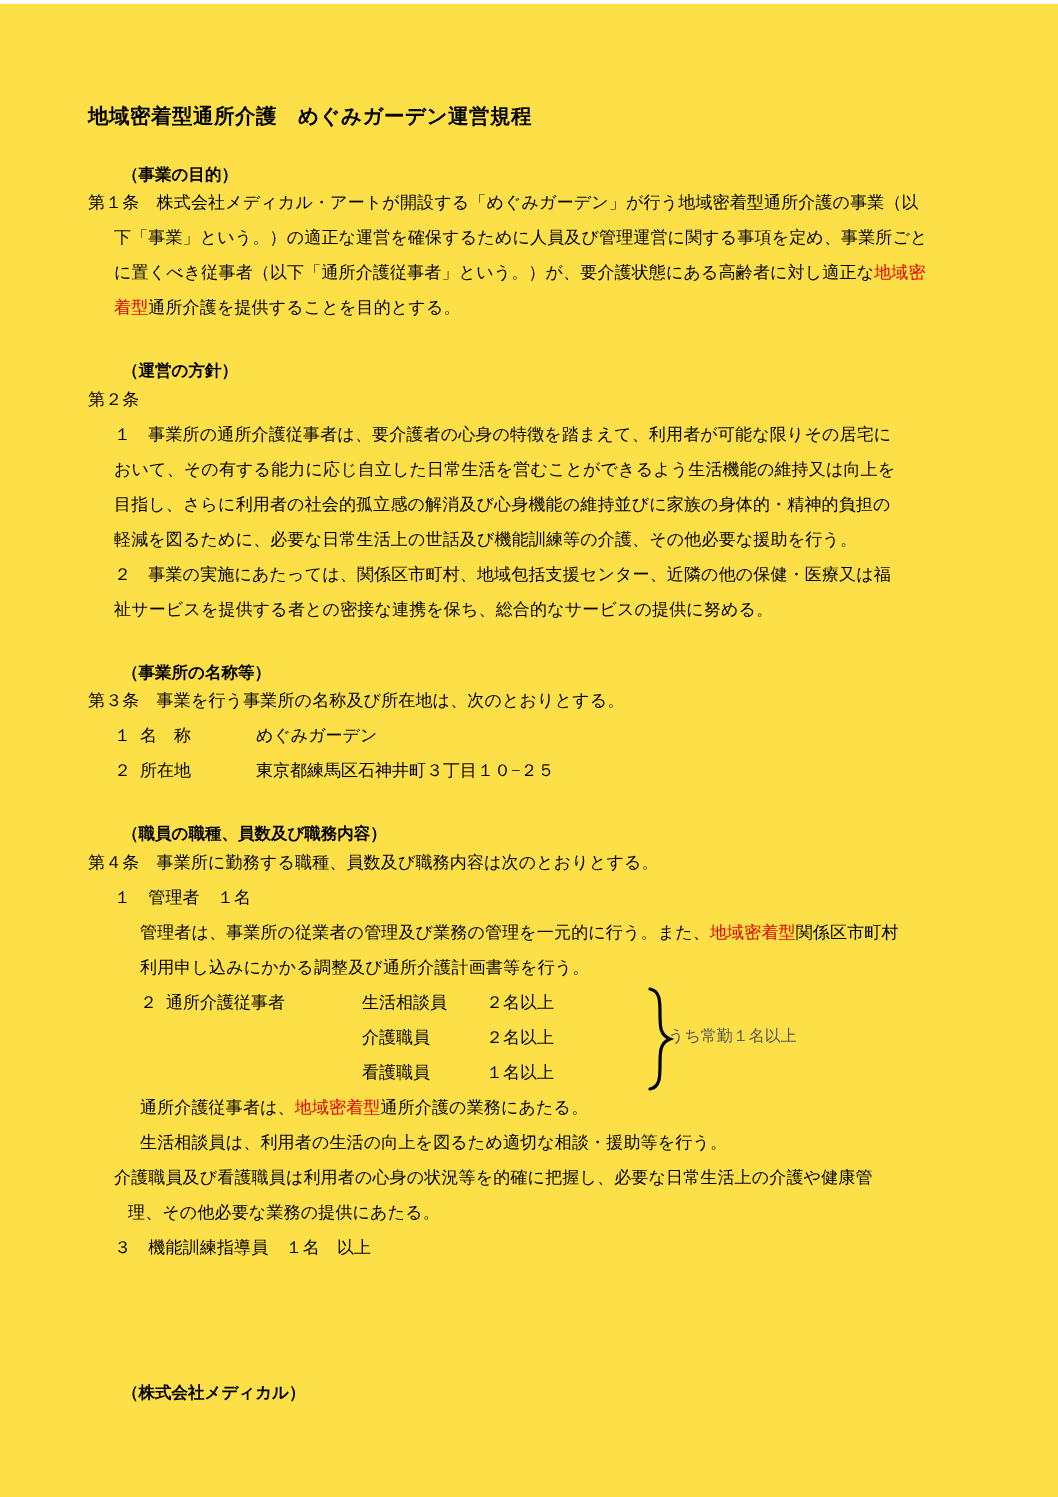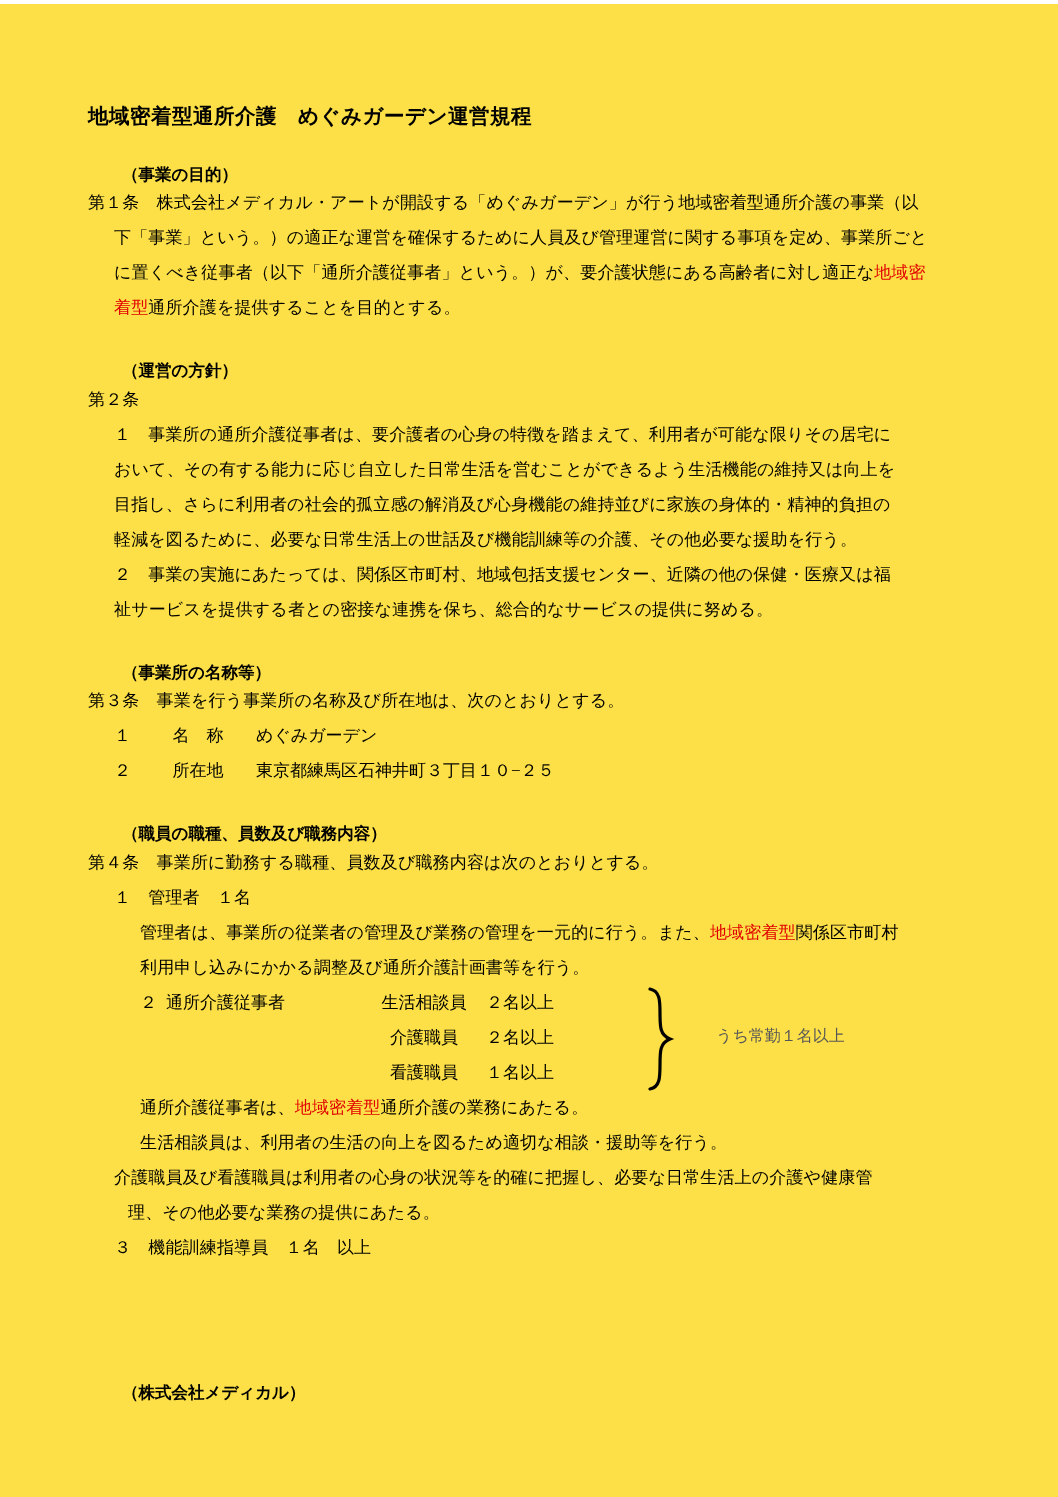--- a/index.html
+++ b/index.html
@@ -93,21 +93,21 @@
     font-size: 17px;
     line-height: 35px;
   }
   .staff-row {
     display: flex;
     align-items: baseline;
     white-space: pre;
   }
   .c-num   { width: 26px; flex: 0 0 26px; }
   .c-role  { width: 196px; flex: 0 0 196px; }
-  .c-job   { width: 124px; flex: 0 0 124px; text-align: center; }
+  .c-job   { width: 124px; flex: 0 0 124px; }
   .c-count { width: 112px; flex: 0 0 112px; }
 
   .brace-wrap {
     position: absolute;
     left: 556px;
     top: 2px;
     width: 40px;
     height: 100px;
     pointer-events: none;
   }
@@ -215,21 +215,21 @@
         <span class="c-role"></span>
         <span class="c-job">看護職員</span>
         <span class="c-count">１名以上</span>
       </div>
 
       <div class="brace-wrap">
         <svg width="40" height="104" viewBox="0 0 40 104" xmlns="http://www.w3.org/2000/svg">
           <path d="M6 2 C 16 4, 16 14, 16 26 C 16 40, 16 48, 26 52 C 16 56, 16 64, 16 78 C 16 90, 16 100, 6 102" fill="none" stroke="#000000" stroke-width="3.2" stroke-linecap="round"></path>
         </svg>
       </div>
-      <div class="brace-note" style="left:628px;">うち常勤１名以上</div>
+      <div class="brace-note" style="left:580px;">うち常勤１名以上</div>
     </div>
 
     <div class="para sub-body">
       <span class="cont nowrap"><span>通所介護従事者は、</span><span class="red">地域密着型</span><span>通所介護の業務にあたる。</span></span>
       <span class="cont nowrap">生活相談員は、利用者の生活の向上を図るため適切な相談・援助等を行う。</span>
     </div>
 
     <div class="para sub-body2">
       <span class="cont nowrap">介護職員及び看護職員は利用者の心身の状況等を的確に把握し、必要な日常生活上の介護や健康管</span>
       <span class="cont nowrap" style="margin-left:-12px;">理、その他必要な業務の提供にあたる。</span>

